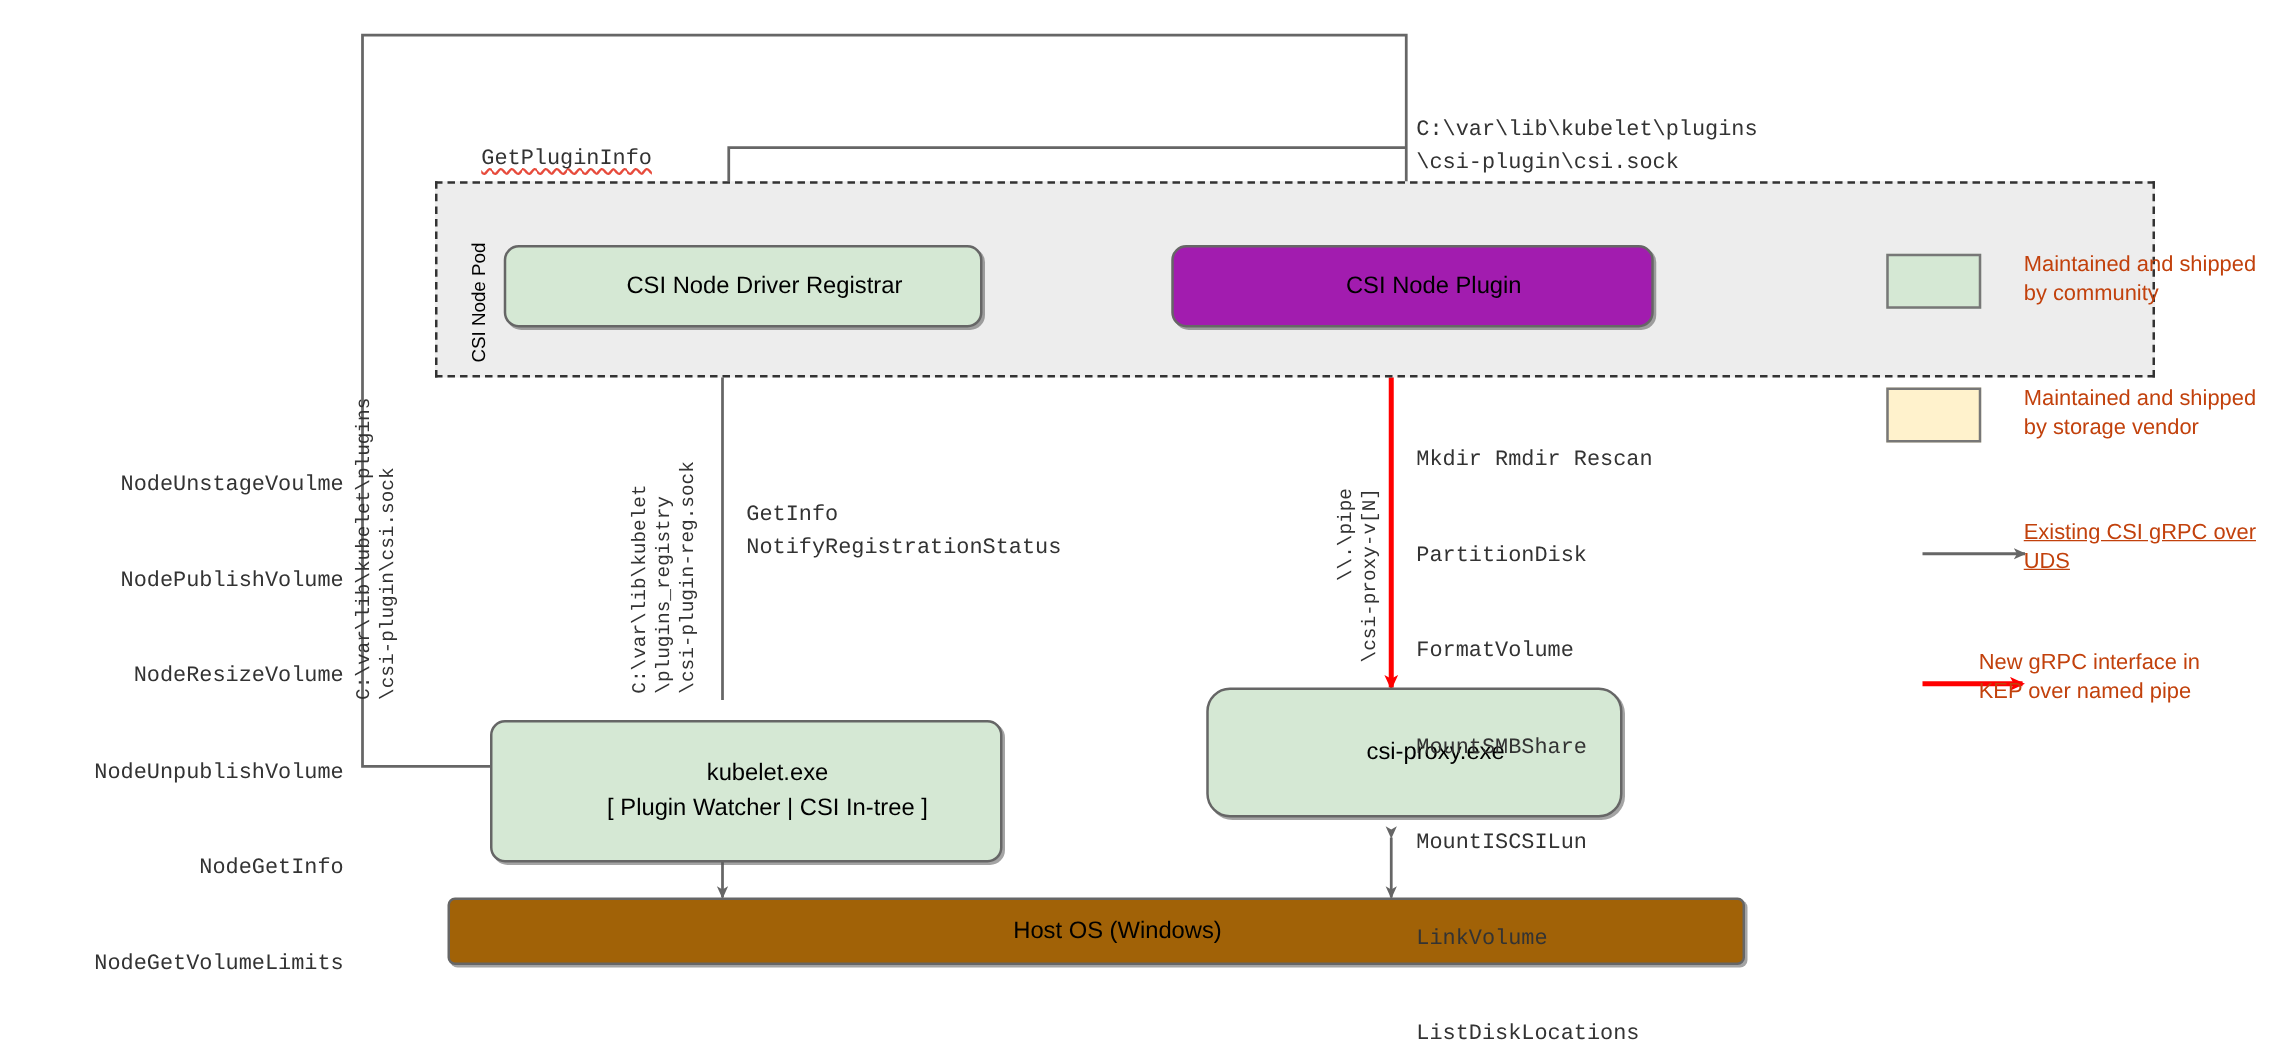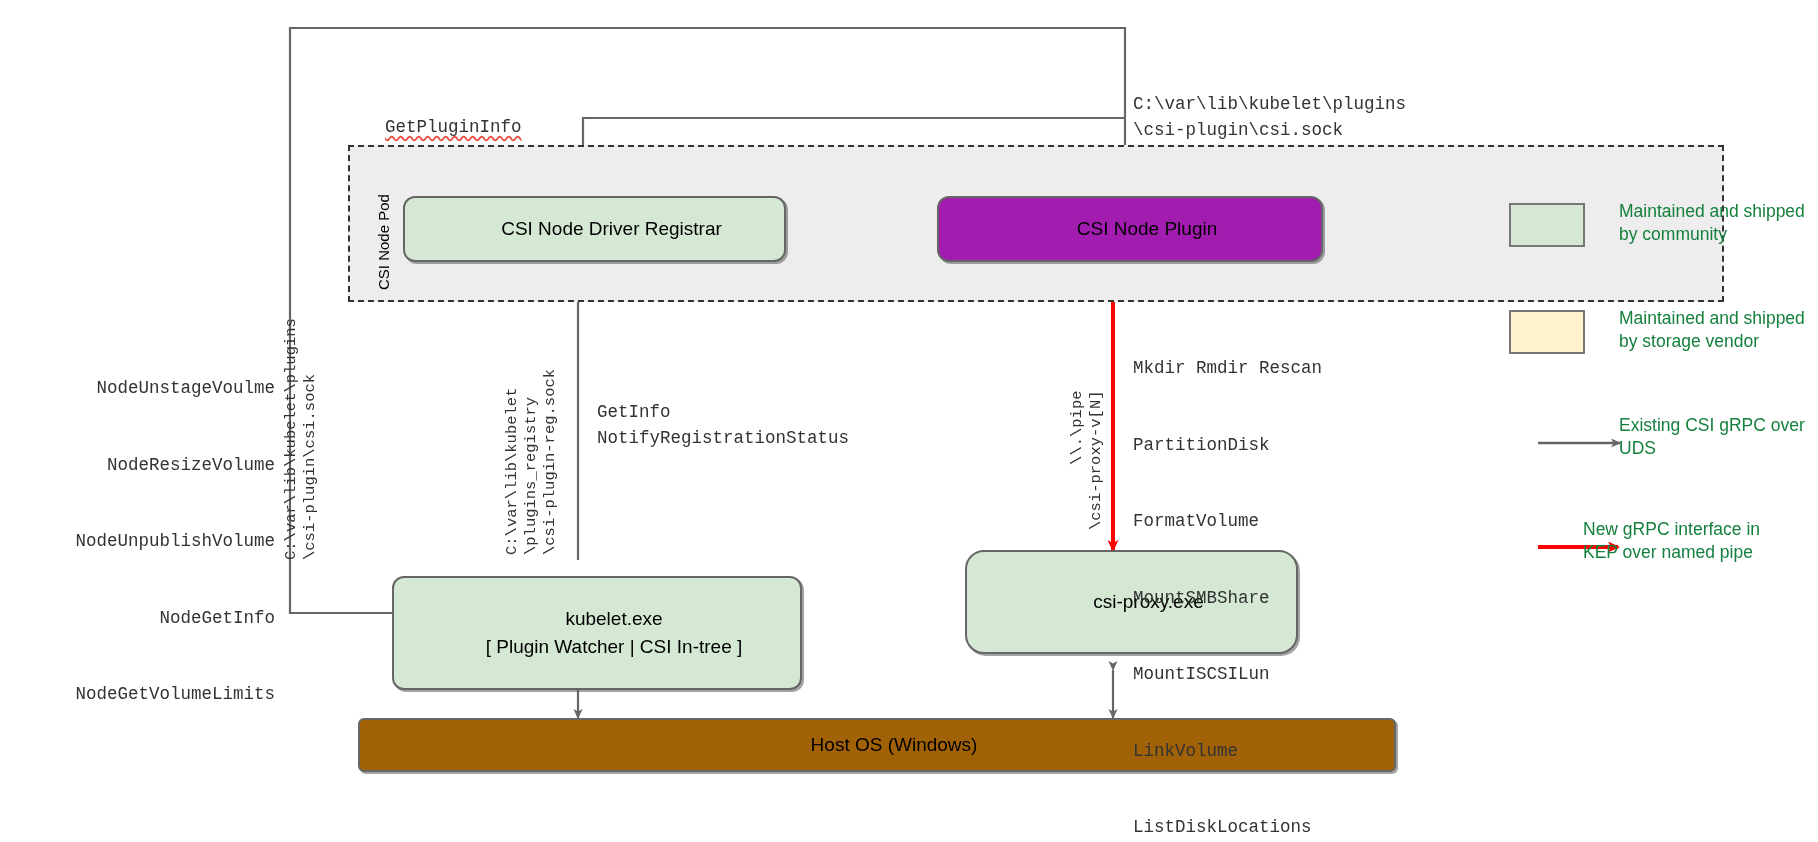--- a/index.html
+++ b/index.html
@@ -26,21 +26,21 @@
   .pod-label{position:absolute;font-size:15px;color:#000;
              transform:rotate(-90deg);transform-origin:left top;white-space:nowrap;}
 
   
   .vmono{position:absolute;font-family:"Liberation Mono",monospace;
          font-size:15.5px;line-height:19px;color:#333;white-space:pre;
          transform:rotate(-90deg);transform-origin:left top;}
 
   
   .lg-sw{position:absolute;width:72px;height:40px;border:2px solid #777;}
-  .lg-txt{position:absolute;font-size:17.5px;line-height:23px;color:#15803d;width:190px;}
+  .lg-txt{position:absolute;font-size:17.5px;line-height:23px;color:#c2410c;width:190px;}
 
   .spell{ text-decoration:underline; text-decoration-color:#e74b3c;
           text-decoration-style:wavy; text-decoration-skip-ink:none;
           text-underline-offset:3px;}
 </style>
 </head>
 <body>
 
 <svg id="canvas" viewBox="0 0 1818 842" xmlns="http://www.w3.org/2000/svg">
   <defs>
@@ -98,20 +98,21 @@
 <div class="abs mono spell" style="left:385px;top:115px;">GetPluginInfo</div>
 
 <div class="abs mono" style="left:1133px;top:92px;">C:\var\lib\kubelet\plugins
 \csi-plugin\csi.sock</div>
 
 <div class="abs mono" style="left:597px;top:400px;">GetInfo
 NotifyRegistrationStatus</div>
 
 <div class="abs mono" style="left:0px;top:325px;width:275px;text-align:right;">
   <div>NodeUnstageVoulme</div>
+  <div>NodePublishVolume</div>
   <div>NodeResizeVolume</div>
   <div>NodeUnpublishVolume</div>
   <div>NodeGetInfo</div>
   <div>NodeGetVolumeLimits</div>
   
 </div>
 
 <div class="abs mono" style="left:1133px;top:305px;">
   <div>Mkdir Rmdir Rescan</div>
   <div>PartitionDisk</div>
@@ -134,16 +135,16 @@
 <div class="vmono" style="left:1068px;top:530px;text-align:right;">\\.\pipe
 \csi-proxy-v[N]</div>
 
 <div>
   <div class="lg-sw" style="left:1509px;top:203px;background:#d5e8d4;"></div>
   <div class="lg-txt" style="left:1619px;top:200px;">Maintained and shipped by community</div>
 
   <div class="lg-sw" style="left:1509px;top:310px;background:#fff2cc;"></div>
   <div class="lg-txt" style="left:1619px;top:307px;">Maintained and shipped by storage vendor</div>
 
-  <div class="lg-txt" style="left:1619px;top:414px;">Existing CSI gRPC over UDS</div>
+  <div class="lg-txt" style="left:1619px;top:414px;text-decoration:underline;">Existing CSI gRPC over UDS</div>
 
   <div class="lg-txt" style="left:1583px;top:518px;">New gRPC interface in KEP over named pipe</div>
 </div>
 
 </body></html>

